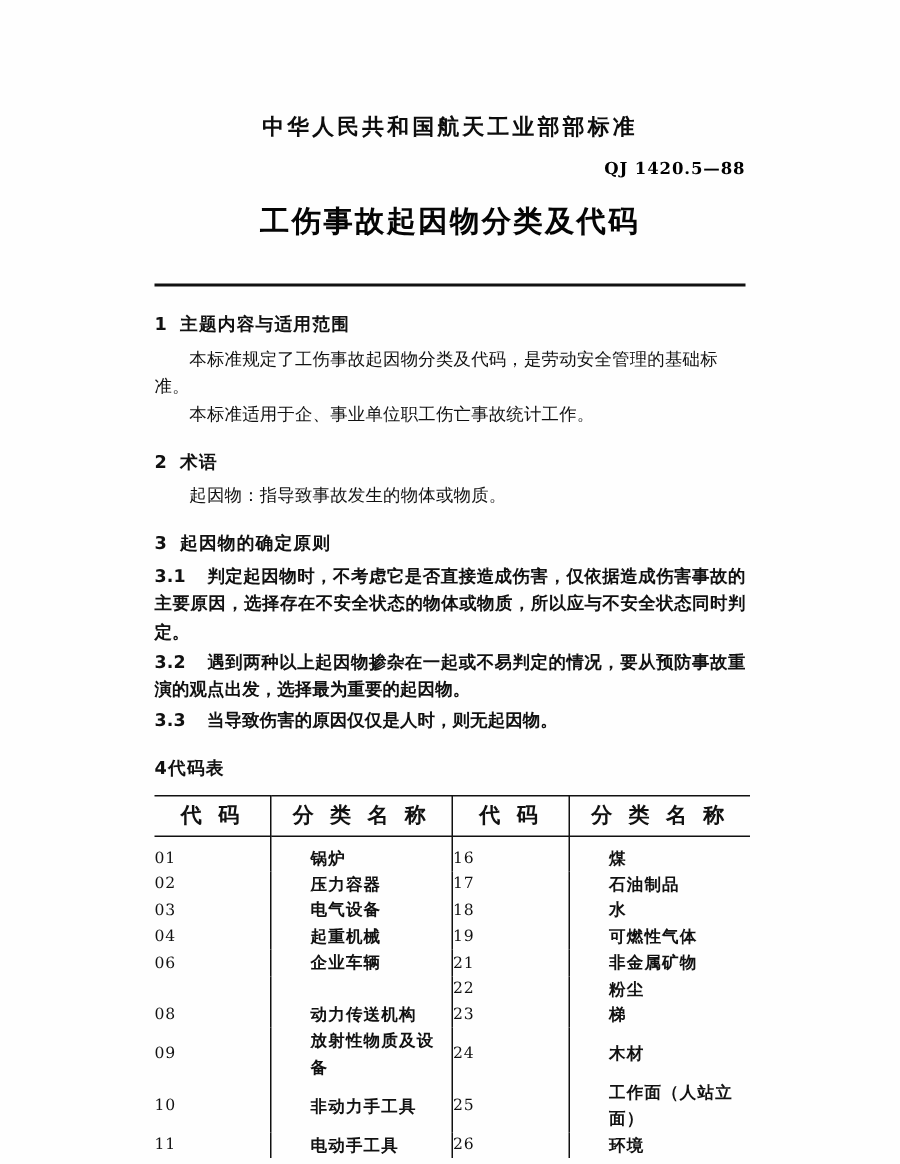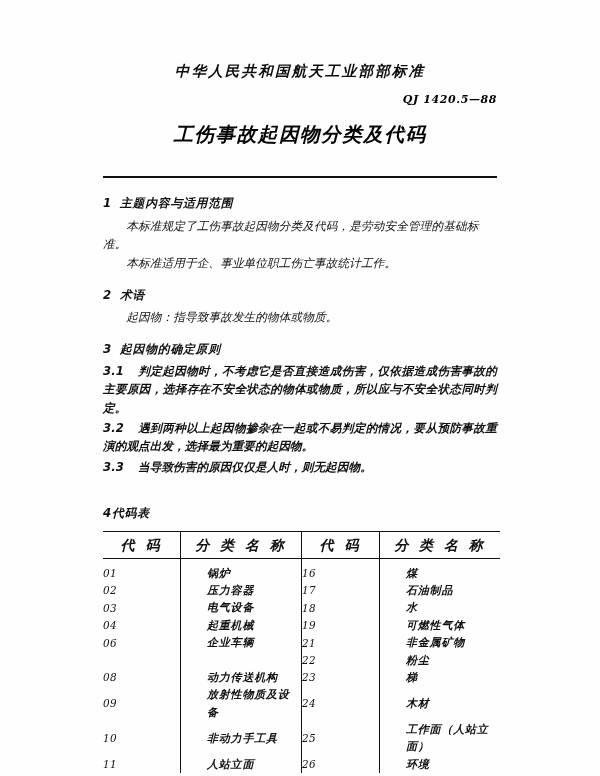--- a/index.html
+++ b/index.html
@@ -14,23 +14,22 @@
   #page {
     position: relative;
     width: 600px;
     height: 776px;
     background: #fefefe;
     overflow: hidden;
   }
   .content {
     position: absolute;
     left: 103px;
-    top: 0;
+    top: 13px;
     width: 394px;
-    font-style: italic;
   }
 
   
   .masthead {
     padding-top: 62px;
     text-align: center;
   }
   .org-line {
     font-size: 14.5px;
     font-weight: bold;
@@ -95,21 +94,21 @@
   }
   .numbered .nn {
     display: inline-block;
     min-width: 30px;
     margin-right: 5px;
   }
   .sec-head-4 {
     font-weight: bold;
     font-size: 11.8px;
     letter-spacing: 0.8px;
-    margin-top: 28px;
+    margin-top: 14px;
     margin-bottom: 8px;
   }
 
   
   .code-table {
     margin-top: 4px;
     border-collapse: collapse;
     width: 394px;
     table-layout: fixed;
     font-size: 10.6px;
@@ -261,21 +260,21 @@
               <td class="col-name">木材</td>
             </tr>
             <tr>
               <td class="col-code vsep">10</td>
               <td class="col-name vsep-hard">非动力手工具</td>
               <td class="col-code vsep">25</td>
               <td class="col-name">工作面（人站立面）</td>
             </tr>
             <tr>
               <td class="col-code vsep">11</td>
-              <td class="col-name vsep-hard">人站立面</td>
+              <td class="col-name vsep-hard">电动手工具</td>
               <td class="col-code vsep">26</td>
               <td class="col-name">环境</td>
             </tr>
           </tbody>
 
       </table>
 
     </div>
 
   </div>

